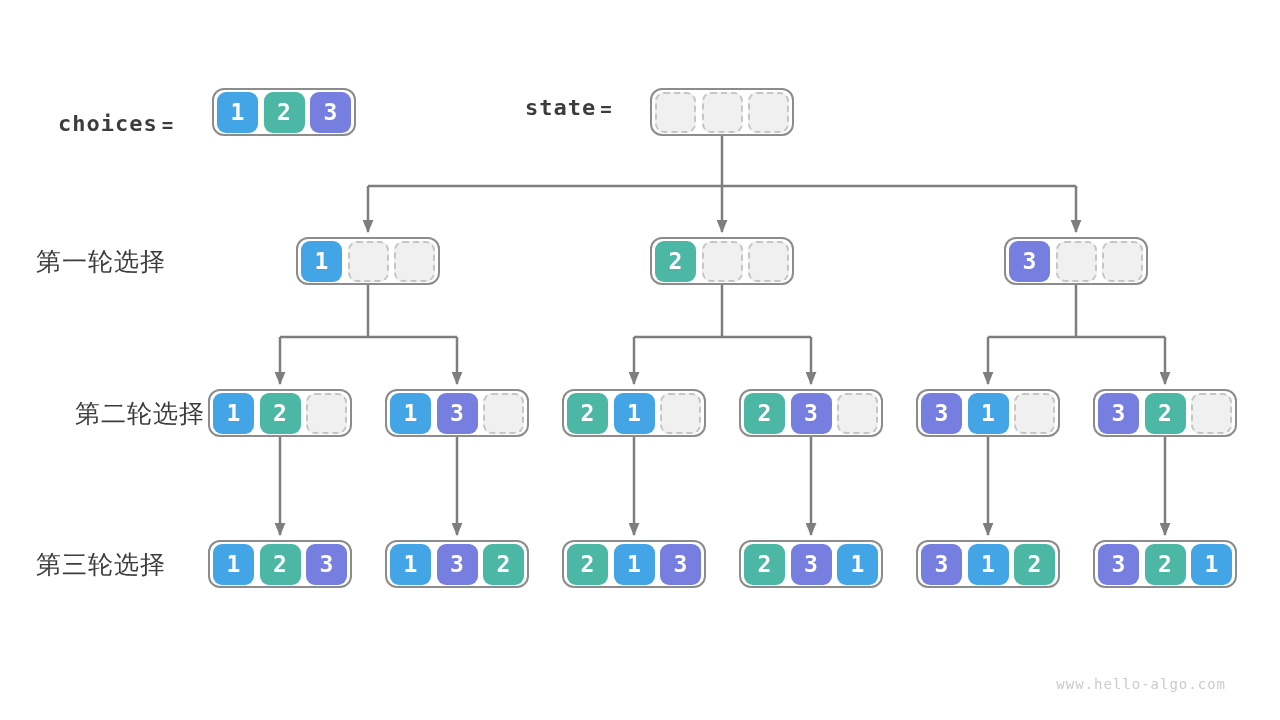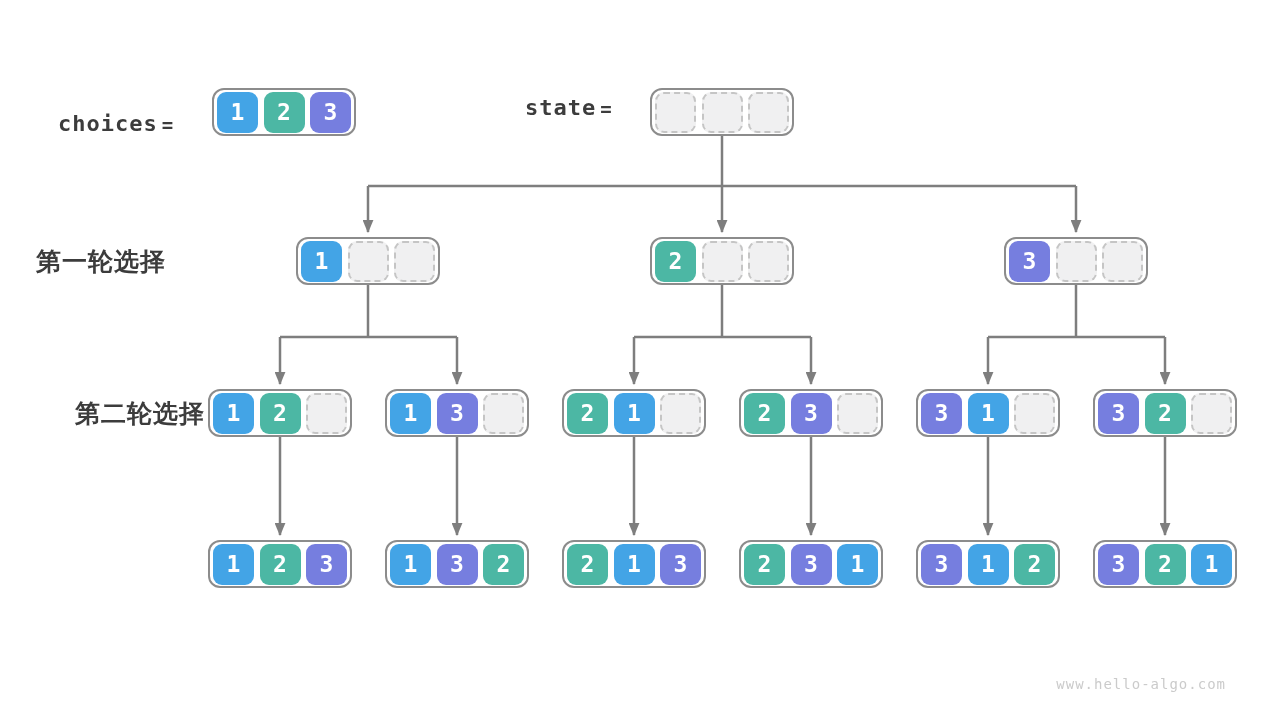--- a/index.html
+++ b/index.html
@@ -12,21 +12,21 @@
   .code-label{
     font-family:"DejaVu Sans Mono","Liberation Mono",monospace;
     font-weight:bold;font-size:22px;color:var(--label-dark);letter-spacing:1px;
   }
   .equals{
     font-family:"DejaVu Sans Mono","Liberation Mono",monospace;
     font-weight:bold;font-size:19px;color:var(--label-dark);
   }
   .row-label{
     position:absolute;left:36px;transform:translateY(-50%);
-    font-size:25px;font-weight:700;color:var(--label-dark);
+    font-size:25px;font-weight:400;color:var(--label-dark);
     letter-spacing:1px;white-space:nowrap;z-index:2;
   }
   .state-box{
     position:absolute;width:144px;height:48px;box-sizing:border-box;
     background:#ffffff;border:2px solid var(--box-border);border-radius:12px;
     display:flex;align-items:center;justify-content:space-between;
     padding:0 3px;z-index:1;
   }
   .cell{
     width:41px;height:41px;box-sizing:border-box;border-radius:9px;
@@ -86,20 +86,21 @@
     <span class="equals">=</span>
   </div>
 
   <div class="hdr-group" style="left:525px;top:72px;">
     <span class="code-label">state</span>
     <span class="equals">=</span>
   </div>
 
   <div class="row-label" style="top:261px;">第一轮选择</div>
   <div class="row-label" style="top:413px;margin-left:39px;">第二轮选择</div>
+  <div class="row-label" style="top:564px;">第三轮选择</div>
 
   <div class="watermark">www.hello-algo.com</div>
 <div class="state-box" style="left: 212px; top: 88px;">
       <div class="cell" style="background: rgb(67, 164, 230);">1</div>
       <div class="cell" style="background: rgb(76, 183, 164);">2</div>
       <div class="cell" style="background: rgb(118, 126, 223);">3</div>
     </div>
     <div class="state-box" style="left: 650px; top: 88px;">
       <div class="cell empty"></div>
       <div class="cell empty"></div>

